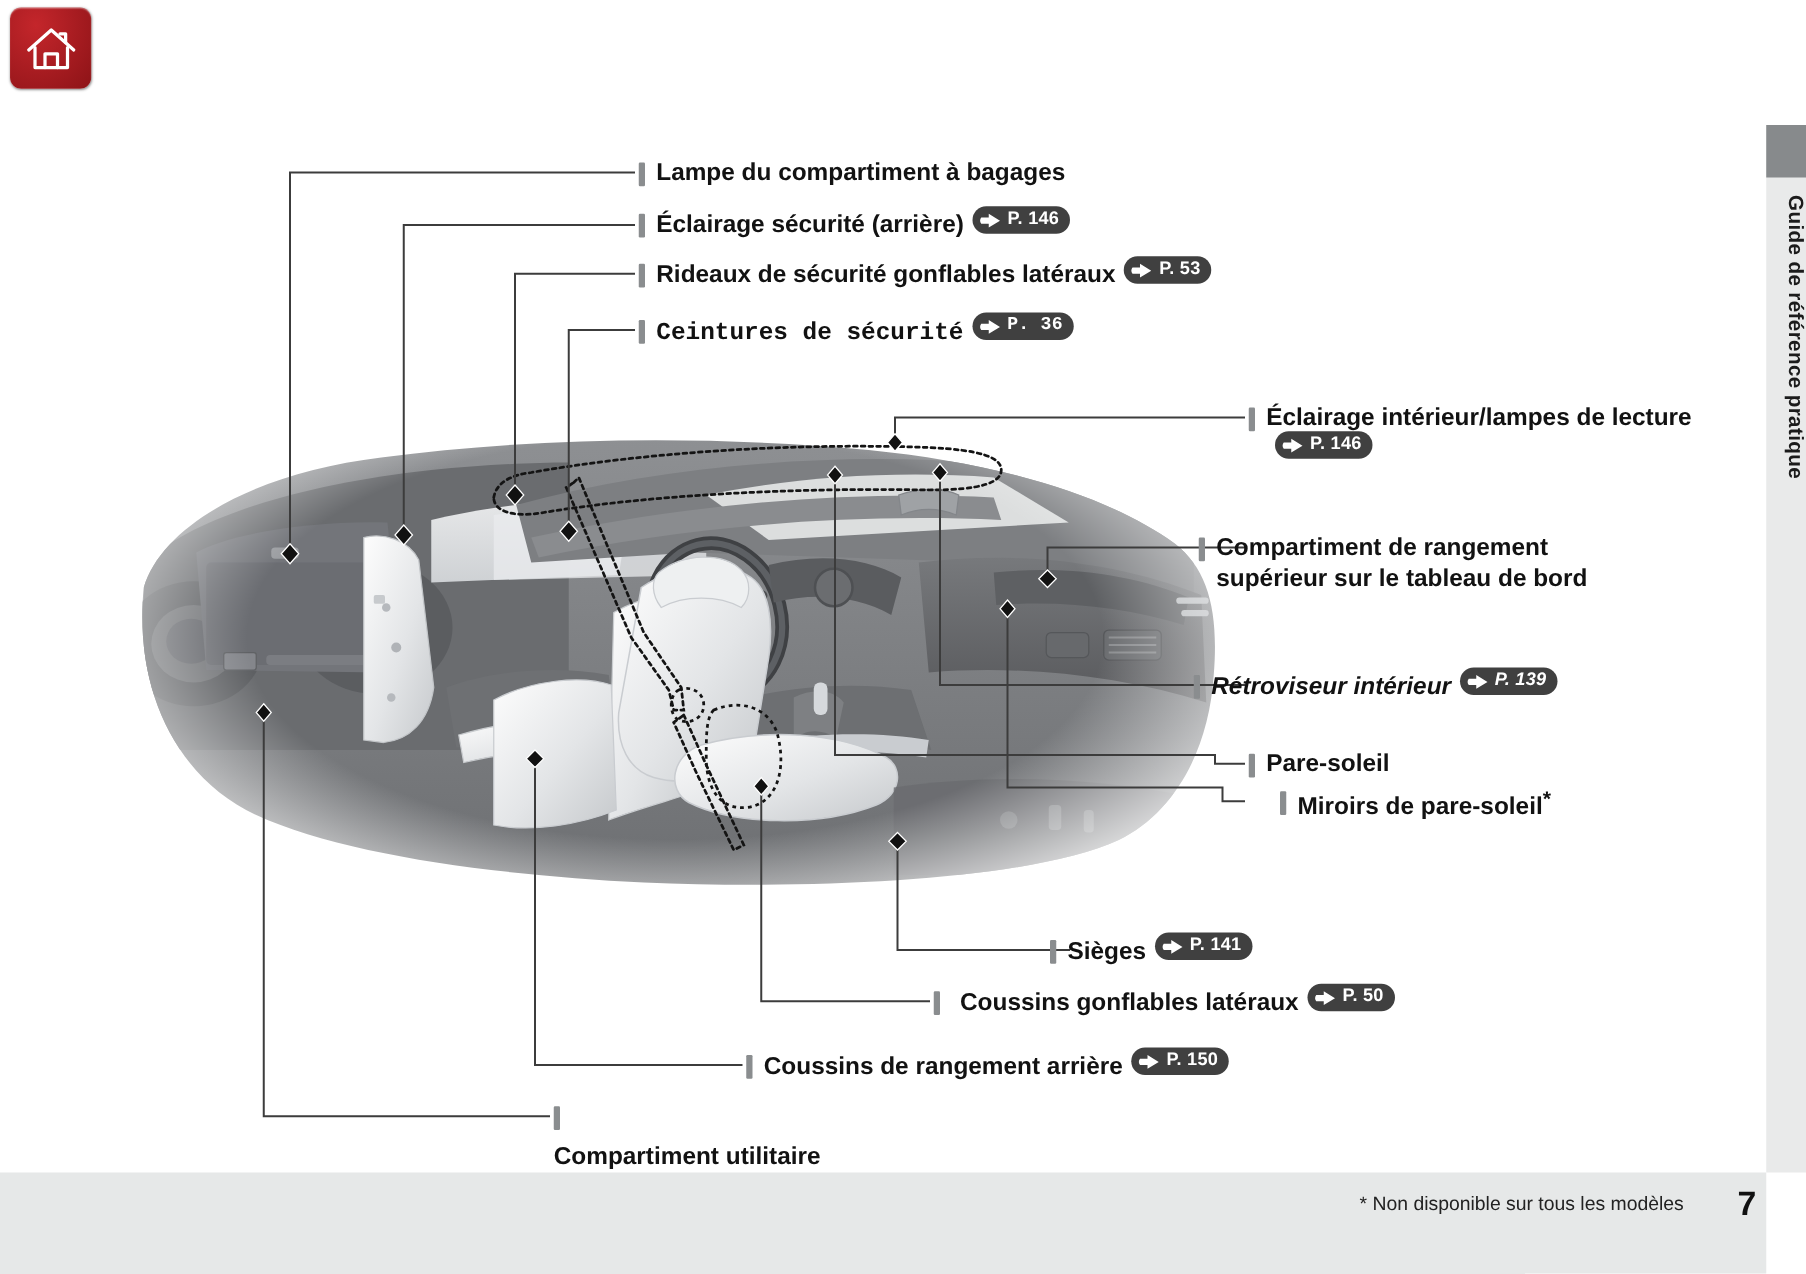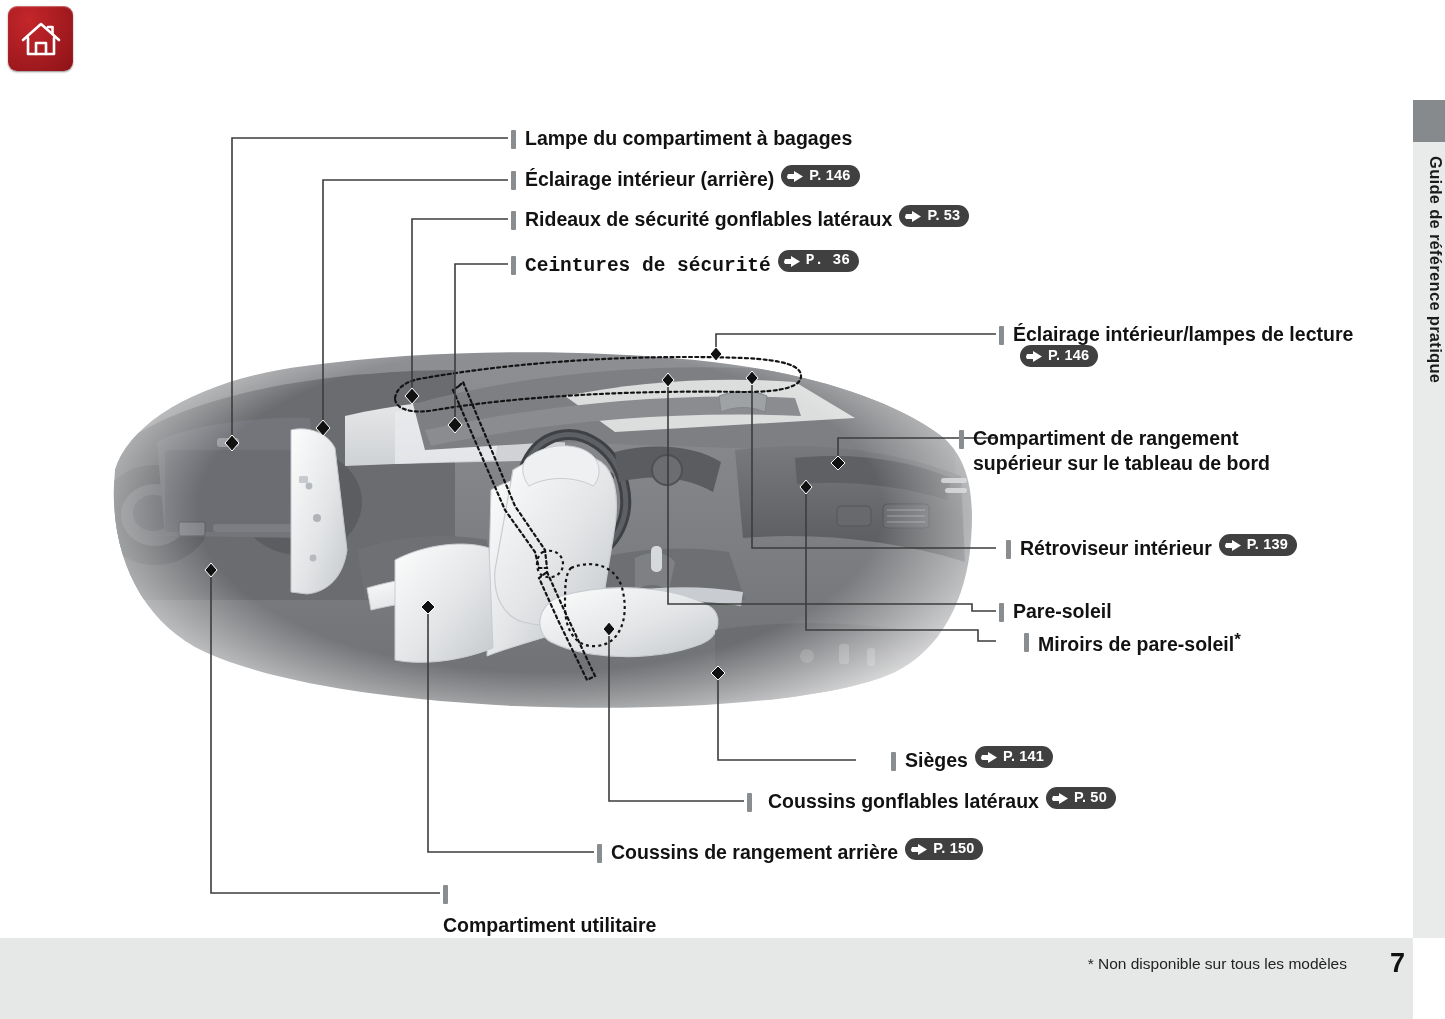--- a/index.html
+++ b/index.html
@@ -280,21 +280,21 @@
     </g>
   </svg>
 
   <div class="callout" style="left:511px;top:126px;">
     <span class="tick"></span>
     <span class="ctext">Lampe du compartiment à bagages</span>
   </div>
 
   <div class="callout" style="left:511px;top:167px;">
     <span class="tick"></span>
-    <span><span class="ctext">Éclairage intérieur (arrière)</span><span class="badge">
+    <span><span class="ctext">Éclairage sécurité (arrière)</span><span class="badge">
           <svg class="arw" viewBox="0 0 19 13">
             <path d="M8 1 L17 6.5 L8 12 L8 9 L2 9 A4.2 4.2 0 0 1 2 4 L8 4 Z" fill="#ffffff"></path>
           </svg>
           <span class="pg">P. 146</span>
         </span></span>
   </div>
 
   <div class="callout" style="left:511px;top:207px;">
     <span class="tick"></span>
     <span><span class="ctext">Rideaux de sécurité gonflables latéraux</span><span class="badge">
@@ -323,41 +323,41 @@
           </svg>
           <span class="pg">P. 146</span>
         </span></span>
   </div>
 
   <div class="callout wrap" style="left:959px;top:426px;width:370px;">
     <span class="tick"></span>
     <span class="ctext">Compartiment de rangement supérieur sur le tableau de bord</span>
   </div>
 
-  <div class="callout" style="left:1006px;top:536px;">
+  <div class="callout" style="left:955px;top:536px;font-style:italic;">
     <span class="tick"></span>
     <span><span class="ctext">Rétroviseur intérieur</span><span class="badge">
           <svg class="arw" viewBox="0 0 19 13">
             <path d="M8 1 L17 6.5 L8 12 L8 9 L2 9 A4.2 4.2 0 0 1 2 4 L8 4 Z" fill="#ffffff"></path>
           </svg>
           <span class="pg">P. 139</span>
         </span></span>
   </div>
 
   <div class="callout" style="left:999px;top:599px;">
     <span class="tick"></span>
     <span class="ctext">Pare-soleil</span>
   </div>
 
   <div class="callout" style="left:999px;top:629px;padding-left:25px;">
     <span class="tick"></span>
     <span><span class="ctext">Miroirs de pare-soleil</span><span class="star">*</span></span>
   </div>
 
-  <div class="callout" style="left:859px;top:748px;padding-left:32px;">
+  <div class="callout" style="left:808px;top:748px;padding-left:32px;">
     <span class="tick"></span>
     <span><span class="ctext">Sièges</span><span class="badge">
           <svg class="arw" viewBox="0 0 19 13">
             <path d="M8 1 L17 6.5 L8 12 L8 9 L2 9 A4.2 4.2 0 0 1 2 4 L8 4 Z" fill="#ffffff"></path>
           </svg>
           <span class="pg">P. 141</span>
         </span></span>
   </div>
 
   <div class="callout" style="left:747px;top:789px;gap:16px;">

